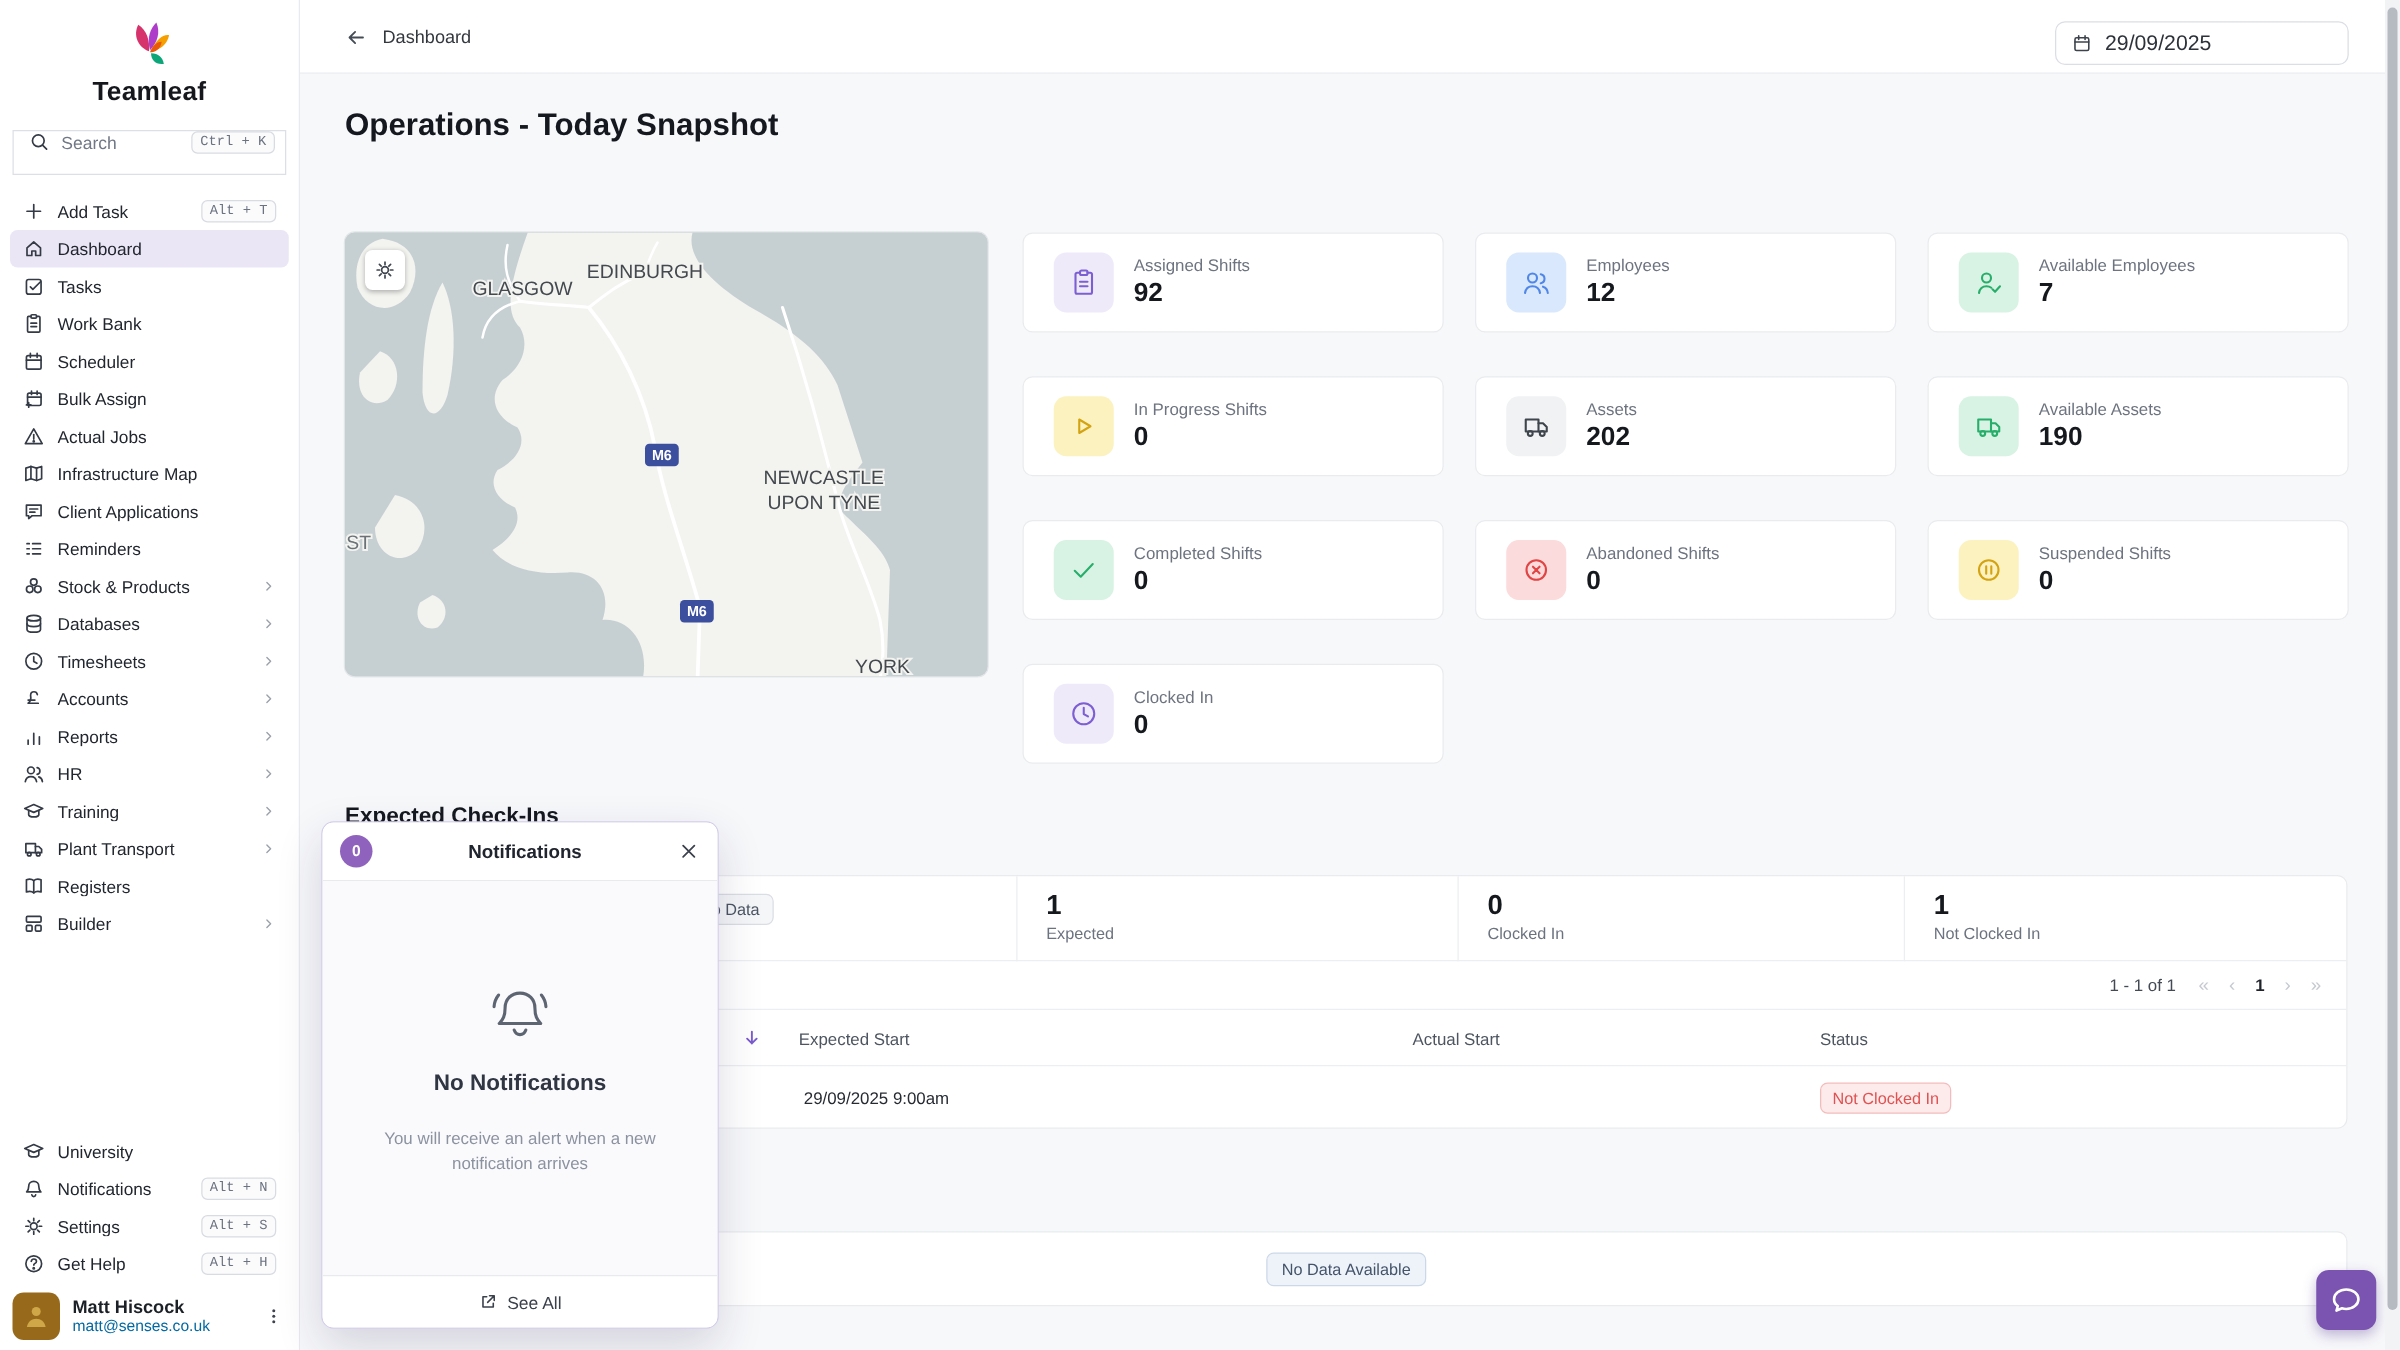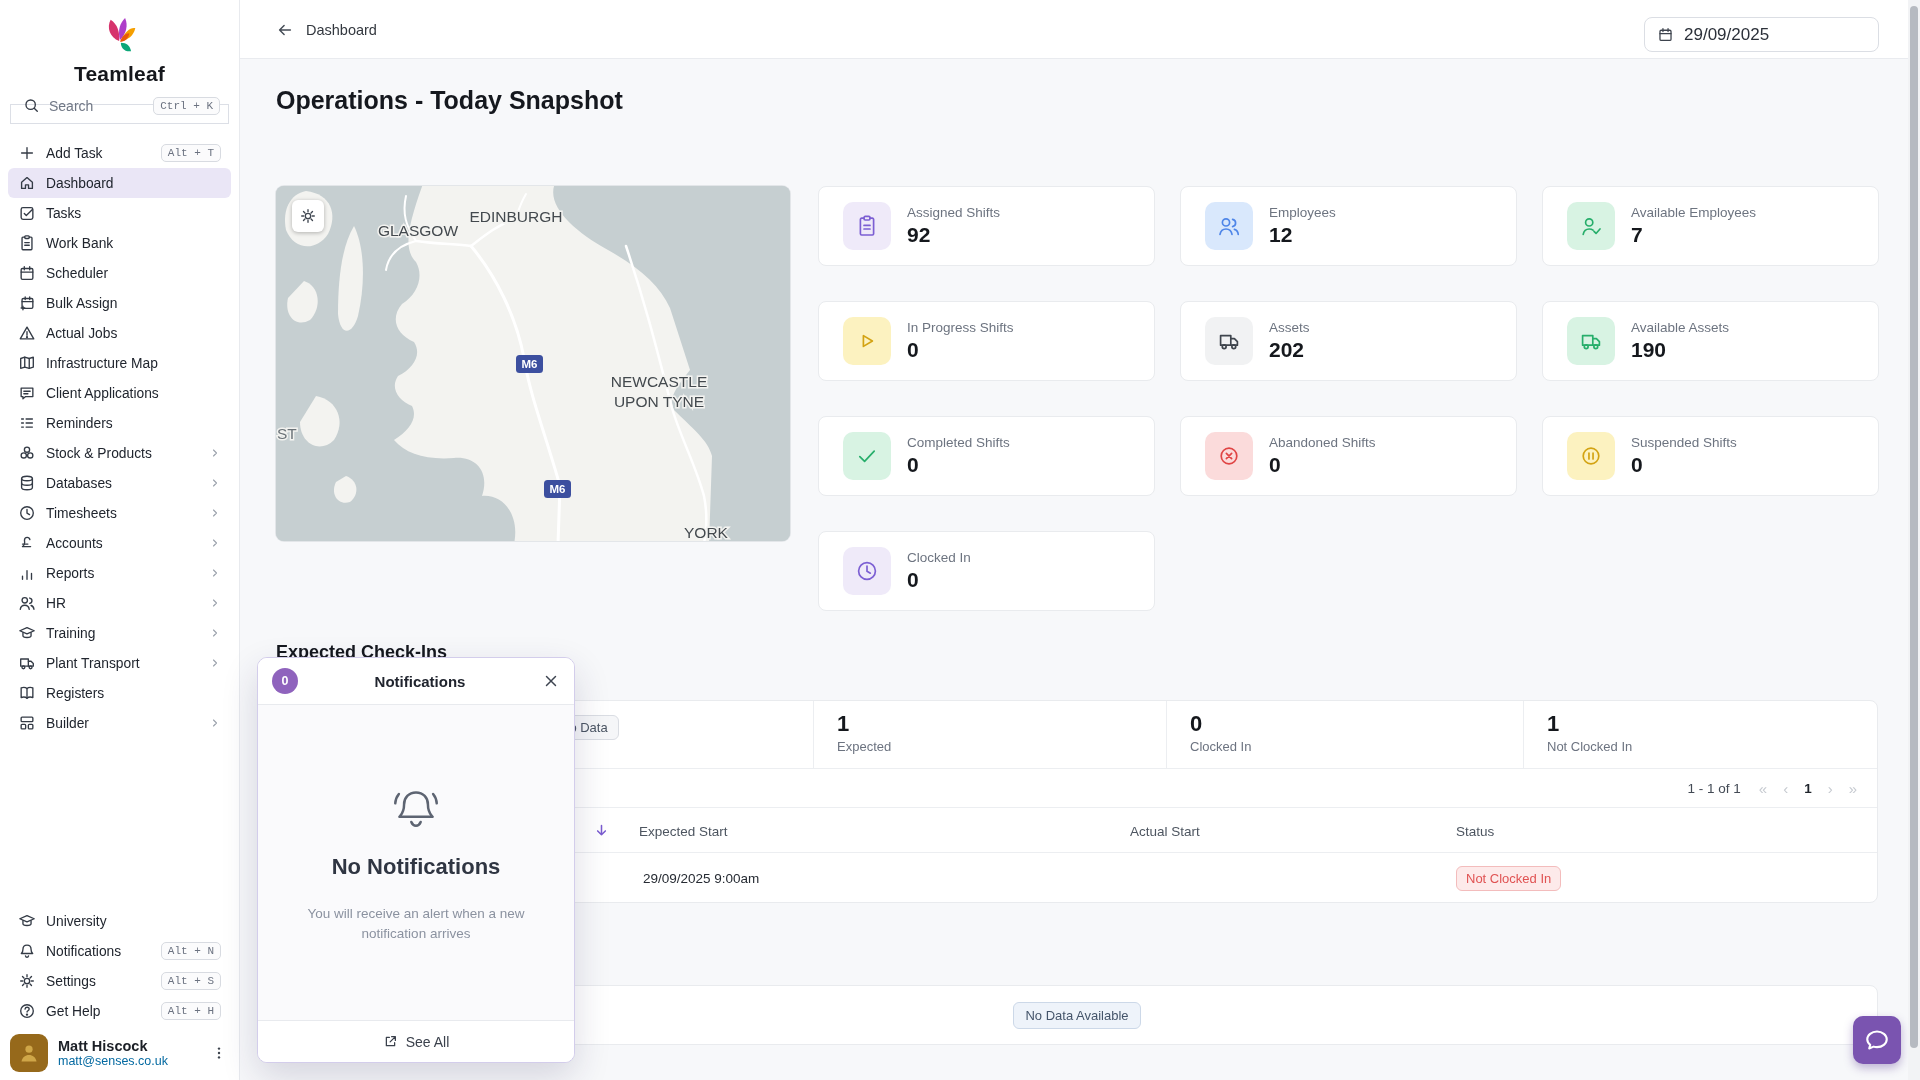--- a/index.html
+++ b/index.html
@@ -5,21 +5,21 @@
   * { margin:0; padding:0; box-sizing:border-box; }
   html,body { width:1920px; height:1080px; }
   body { font-family:"Liberation Sans", sans-serif; background:#f7f8fa; color:#20242c; }
   #app { position:relative; width:1920px; height:1080px; overflow:hidden; background:#f7f8fa; }
 
   
   .sidebar { position:absolute; left:0; top:0; width:240px; height:1080px; background:#fff;
              border-right:1px solid #e8eaee; z-index:10; }
   .logo-row { display:flex; align-items:center; gap:8px; padding:16px 14px 10px 14px;flex-direction:column; }
   .logo-name { font-size:21px; font-weight:700; color:#15171c; letter-spacing:.2px; }
-  .search-box { margin:8px 10px 14px 10px; height:20px; border:1px solid #dcdfe6; border-radius:0;
+  .search-box { margin:8px 10px 14px 10px; height:36px; border:1px solid #dcdfe6; border-radius:0;
                 display:flex; align-items:center; gap:8px; padding:0 8px 16px 12px; background:#fff; cursor:text; }
   .search-box .ph { flex:1; font-size:14px; color:#707785; }
   .kbd { font-family:"Liberation Mono", monospace; font-size:11px; color:#6b7280; background:#fbfbfc;
          border:1px solid #d8dbe1; border-radius:5px; padding:2px 6px; white-space:nowrap; }
   .nav-item { display:flex; align-items:center; gap:10px; height:30px; margin:0 8px; padding:0 10px;
               border-radius:6px; cursor:pointer; }
   .nav-item.active { background:#eae6f6; }
   .nav-ic { width:18px; height:18px; color:#343b46; flex:0 0 18px; display:flex; }
   .nav-label { flex:1; font-size:13.8px; color:#21262f; white-space:nowrap; overflow:hidden; }
   .nav-chev { width:12px; height:12px; color:#9aa1ab; display:flex; }
@@ -103,21 +103,21 @@
            z-index:60; display:flex; flex-direction:column; overflow:hidden; }
   .popup-head { height:47px; display:flex; align-items:center; padding:0 14px; border-bottom:1px solid #e8eaee;
                 background:#fff; }
   .notif-count { width:26px; height:26px; border-radius:50%; background:#8f63bd; color:#fff; font-size:12.5px;
                  font-weight:700; display:flex; align-items:center; justify-content:center; }
   .popup-title { flex:1; text-align:center; font-size:15px; font-weight:700; color:#20242e; }
   .popup-close { width:18px; height:18px; color:#3d4450; display:flex; cursor:pointer; }
   .popup-body { flex:1; background:#fafafc; display:flex; flex-direction:column; align-items:center;
                 justify-content:center; text-align:center; padding:0 26px; }
   .bell-big { color:#5d6472; margin-bottom:22px; }
-  .nn-title { font-size:22px; font-weight:700; color:#2f3542; margin-bottom:24px; }
+  .nn-title { font-size:18px; font-weight:700; color:#2f3542; margin-bottom:24px; }
   .nn-msg { font-size:13.5px; color:#8b92a0; line-height:1.45; max-width:252px; }
   .popup-foot { height:42px; border-top:1px solid #e8eaee; background:#fff; display:flex; align-items:center;
                 justify-content:center; gap:8px; cursor:pointer; }
   .popup-foot .txt { font-size:14px; color:#3b414c; font-weight:500; }
   .popup-foot .ic { width:15px; height:15px; color:#3b414c; display:flex; }
 
   
   .chat-fab { position:absolute; left:1853px; top:1016px; width:48px; height:48px; border-radius:10px;
               background:#7a54b0; color:#fff; display:flex; align-items:center; justify-content:center;
               box-shadow:0 4px 10px rgba(80,50,140,.35); cursor:pointer; z-index:70; }

